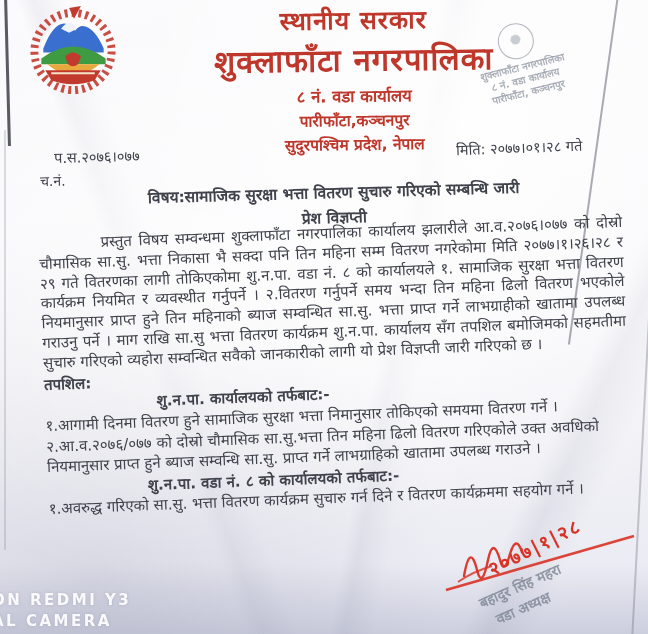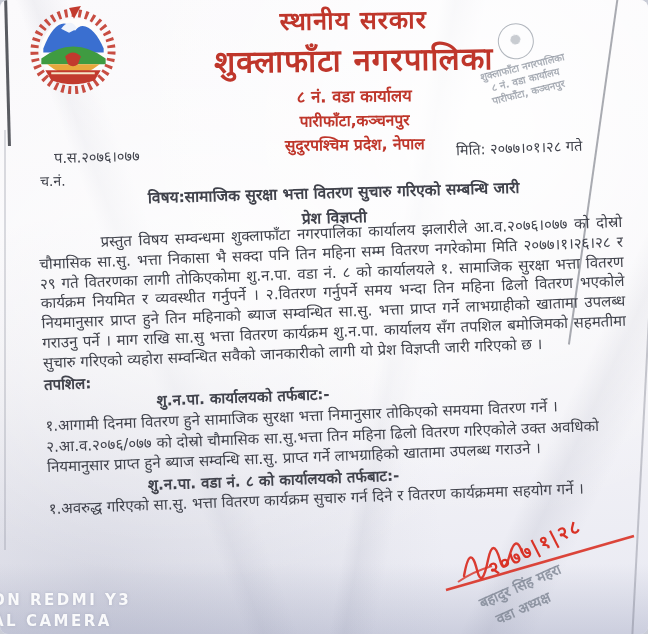--- a/index.html
+++ b/index.html
@@ -1,20 +1,19 @@
 <!DOCTYPE html>
 <html><head>
 <meta charset="utf-8">
 <style>
   html,body{margin:0;padding:0;background:#c9ccd6;}
   .photo{
     position:relative;width:648px;height:634px;overflow:hidden;
     background:linear-gradient(160deg,#e9e9f0 0%,#f2f1f5 35%,#e3e4ee 75%,#d9dbe8 100%);
     font-family:"DejaVu Sans",sans-serif;
-    border-radius:8px;
   }
   
   .paper{
     position:absolute;inset:0;
     background:
       radial-gradient(ellipse at 75% 20%, rgba(255,255,255,.9), transparent 55%),
       radial-gradient(ellipse at 30% 45%, rgba(255,255,255,.75), transparent 60%),
       linear-gradient(100deg, transparent 58%, rgba(125,130,155,.10) 60%, transparent 64%),
       linear-gradient(70deg, transparent 28%, rgba(130,135,160,.09) 30%, transparent 34%),
       linear-gradient(115deg, transparent 80%, rgba(120,125,150,.12) 83%, transparent 88%),

